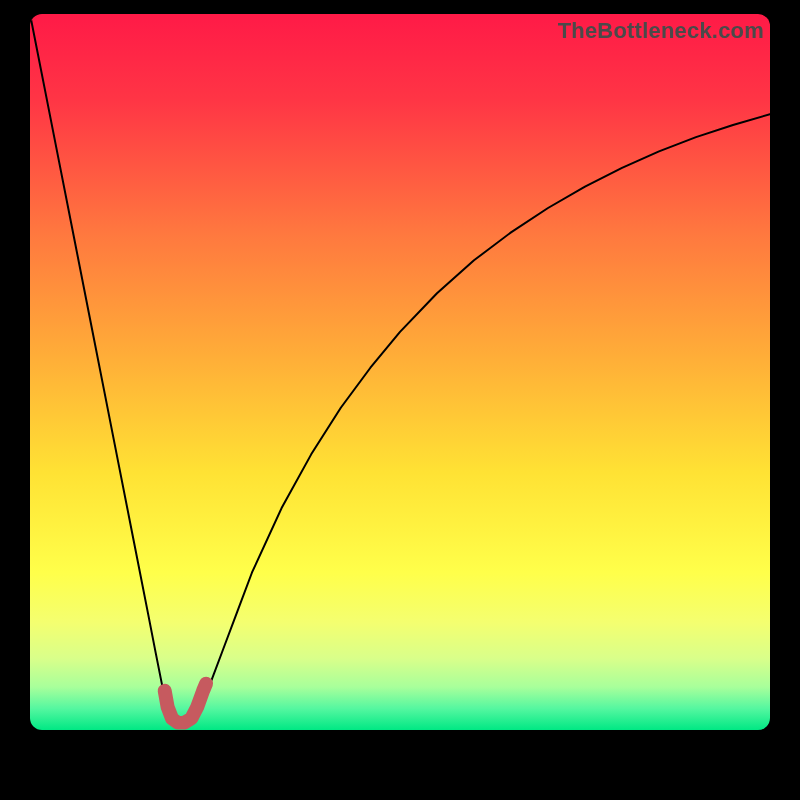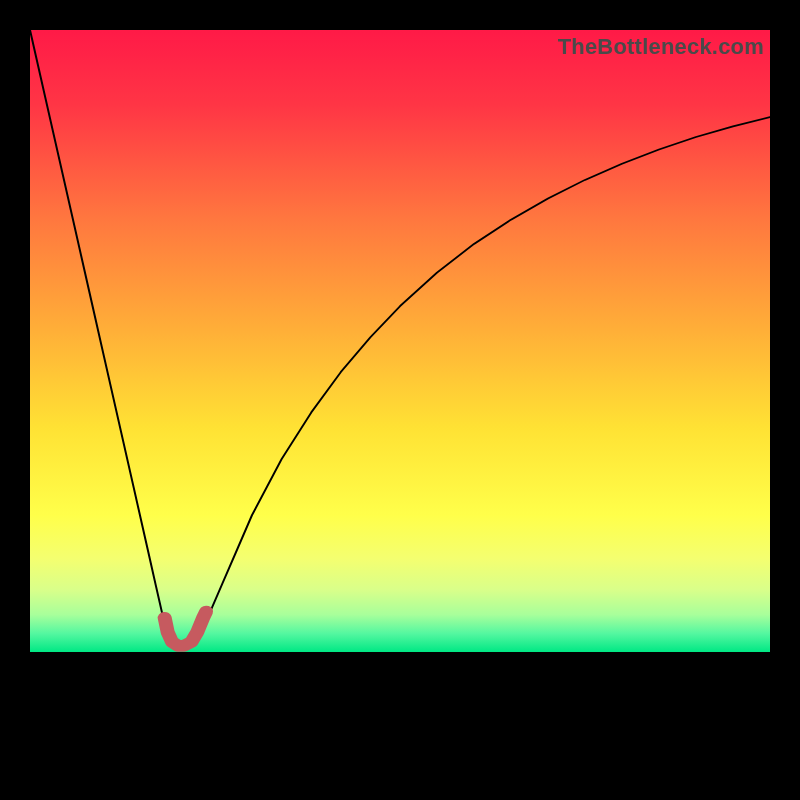--- a/index.html
+++ b/index.html
@@ -6,24 +6,25 @@
   html, body { width: 800px; height: 800px; overflow: hidden; background: #000; }
   .frame {
     position: relative;
     width: 800px;
     height: 800px;
     background: #000;
   }
   .plot-area {
     position: absolute;
     left: 30px;
-    top: 30px;
+    top: 14px;
     width: 740px;
-    height: 622px;
+    height: 716px;
     overflow: hidden;
+    border-radius: 12px;
   }
   .gradient-bg {
     position: absolute;
     left: 0; top: 0;
     width: 100%; height: 100%;
   }
   .watermark {
     position: absolute;
     right: 6px;
     top: 4px;

